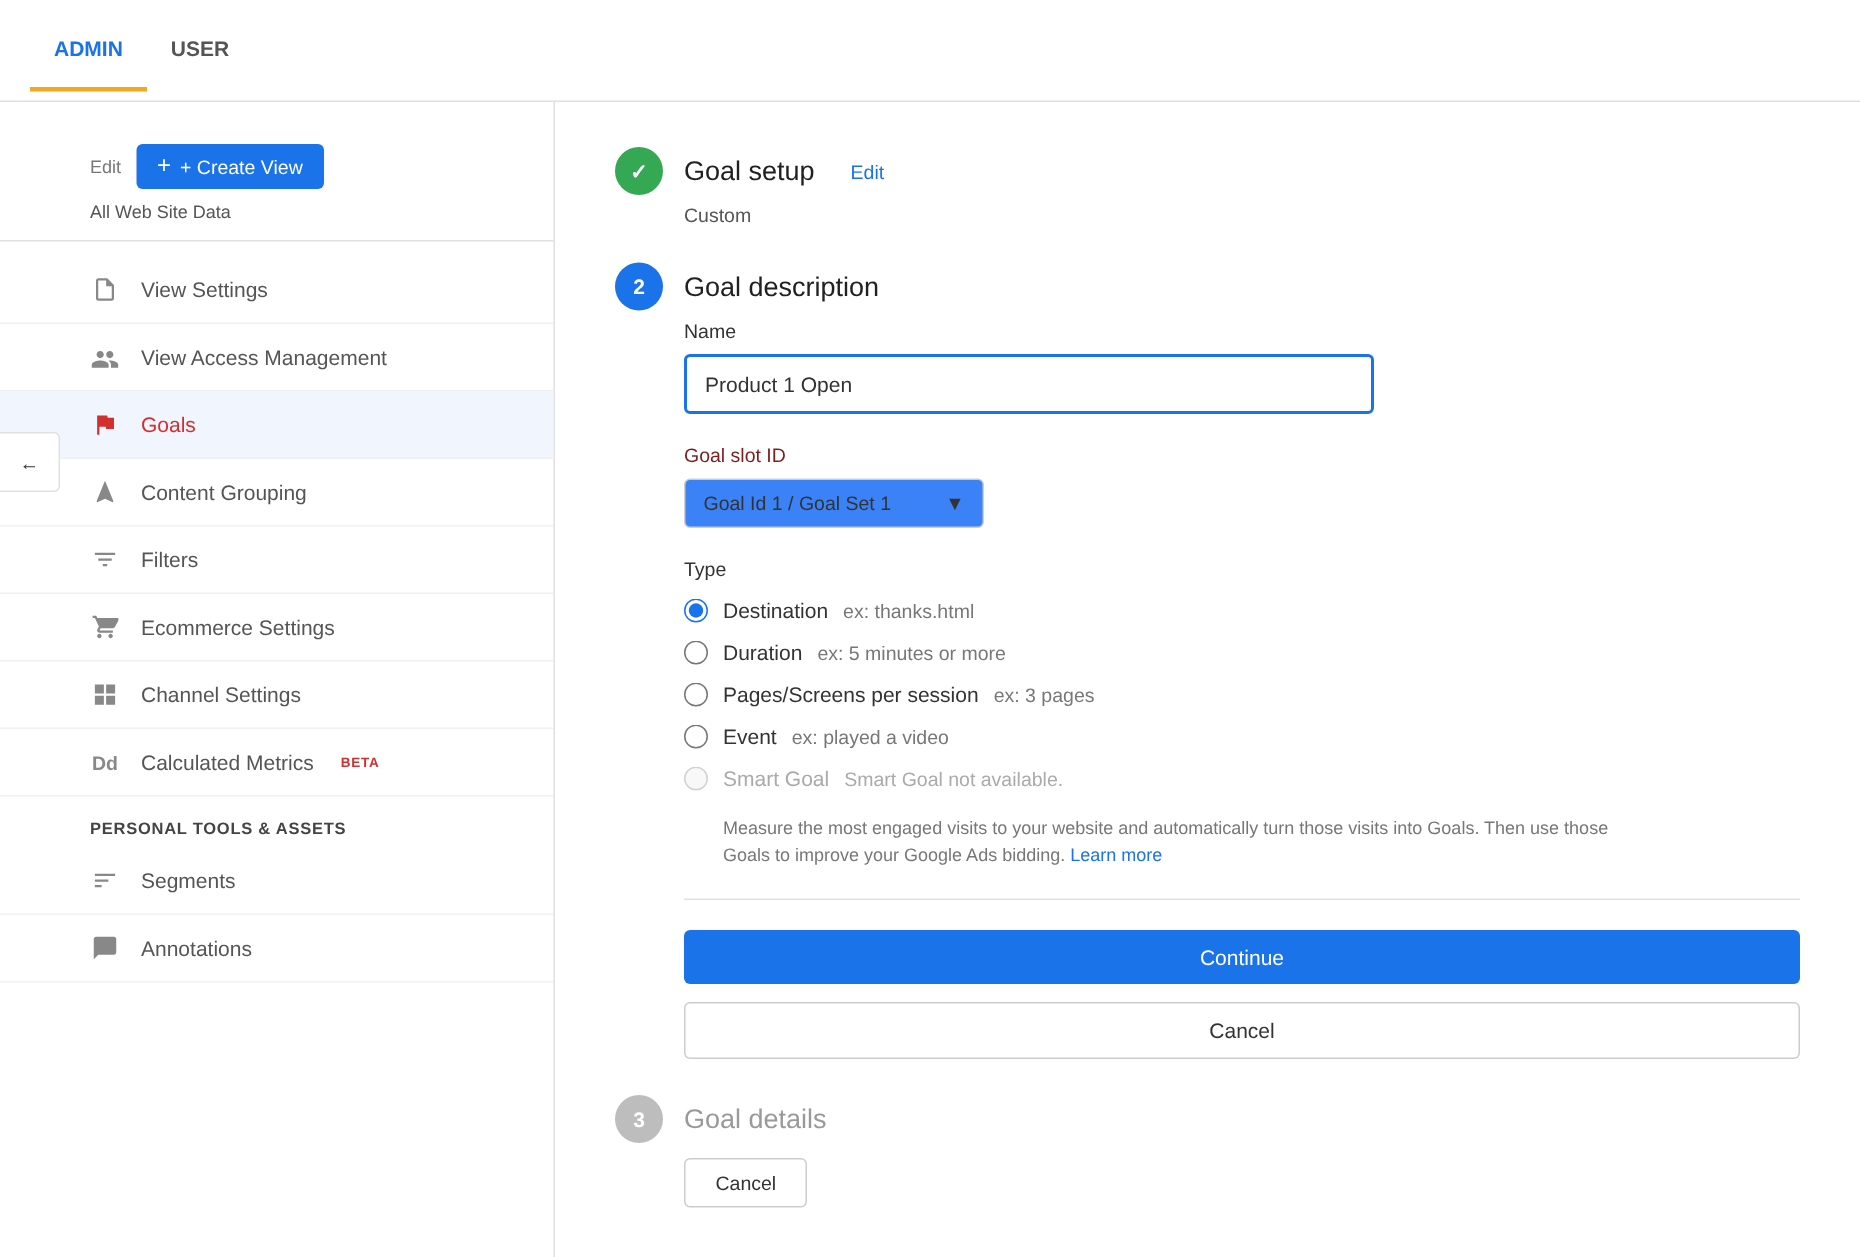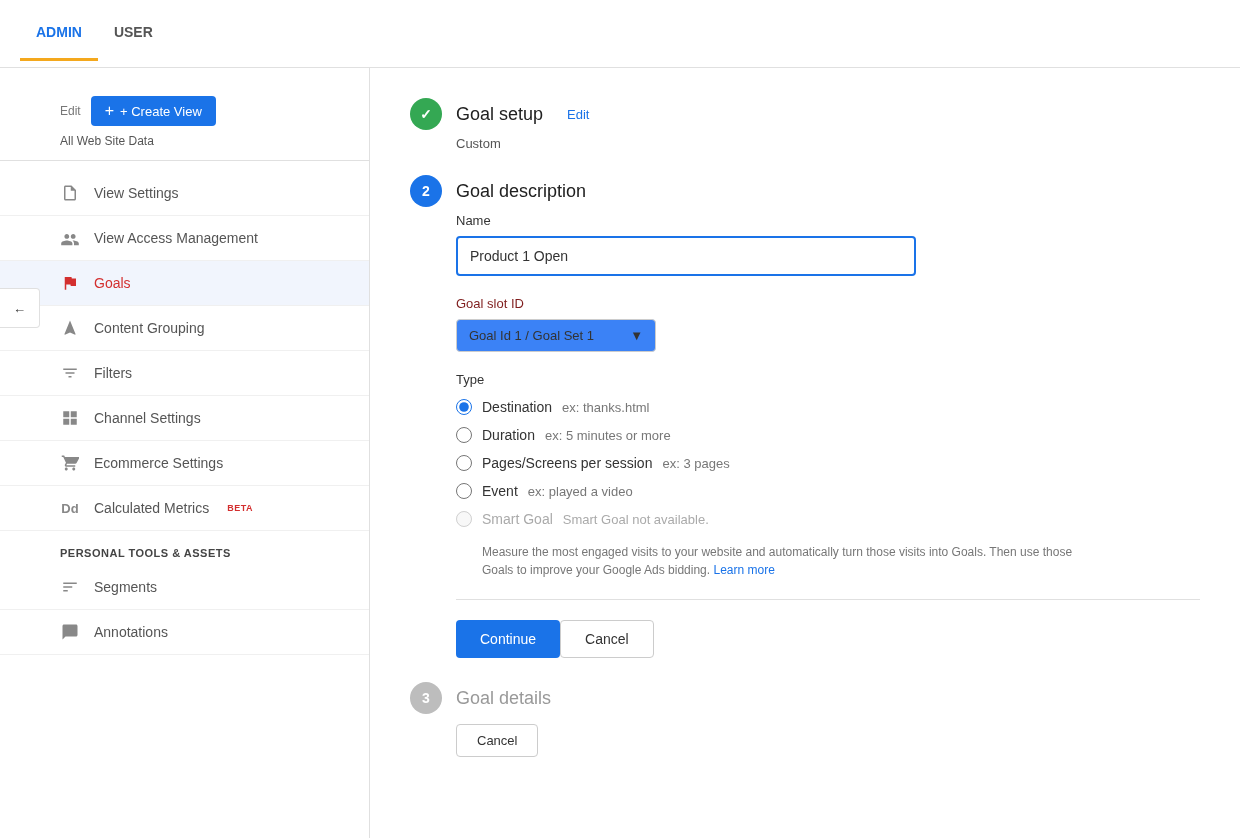--- a/index.html
+++ b/index.html
@@ -312,21 +312,23 @@
     }
 
     .divider {
       border: none;
       border-top: 1px solid #e0e0e0;
       margin: 20px 0;
     }
 
     .action-buttons {
       display: flex;
+      gap: 12px;
       margin-bottom: 20px;
+      flex-direction: column;
     }
 
     .btn-continue {
       background: #1a73e8;
       color: #fff;
       border: none;
       border-radius: 4px;
       padding: 10px 24px;
       font-size: 14px;
       font-weight: 500;
@@ -438,33 +440,33 @@
           <svg width="18" height="18" viewBox="0 0 24 24" fill="#888">
               <path d="M10 18h4v-2h-4v2zM3 6v2h18V6H3zm3 7h12v-2H6v2z"></path>
             </svg>
         </div>
         <span class="nav-label">Filters</span>
       </div>
 
       <div class="nav-item">
         <div class="nav-icon">
           <svg width="18" height="18" viewBox="0 0 24 24" fill="#888">
+              <path d="M7 18c-1.1 0-1.99.9-1.99 2S5.9 22 7 22s2-.9 2-2-.9-2-2-2zM1 2v2h2l3.6 7.59-1.35 2.45c-.16.28-.25.61-.25.96C5 16.1 6.1 17 7 17h12v-2H7.42c-.14 0-.25-.11-.25-.25l.03-.12.9-1.63H19c.75 0 1.41-.41 1.75-1.03l3.58-6.49A1 1 0 0023.46 4H5.21l-.94-2H1zm16 16c-1.1 0-1.99.9-1.99 2s.89 2 1.99 2 2-.9 2-2-.9-2-2-2z"></path>
+            </svg>
+        </div>
+        <span class="nav-label">Ecommerce Settings</span>
+      </div>
+
+      <div class="nav-item">
+        <div class="nav-icon">
+          <svg width="18" height="18" viewBox="0 0 24 24" fill="#888">
               <path d="M3 3h8v8H3zm0 10h8v8H3zM13 3h8v8h-8zm0 10h8v8h-8z"></path>
             </svg>
         </div>
         <span class="nav-label">Channel Settings</span>
-      </div>
-
-      <div class="nav-item">
-        <div class="nav-icon">
-          <svg width="18" height="18" viewBox="0 0 24 24" fill="#888">
-              <path d="M7 18c-1.1 0-1.99.9-1.99 2S5.9 22 7 22s2-.9 2-2-.9-2-2-2zM1 2v2h2l3.6 7.59-1.35 2.45c-.16.28-.25.61-.25.96C5 16.1 6.1 17 7 17h12v-2H7.42c-.14 0-.25-.11-.25-.25l.03-.12.9-1.63H19c.75 0 1.41-.41 1.75-1.03l3.58-6.49A1 1 0 0023.46 4H5.21l-.94-2H1zm16 16c-1.1 0-1.99.9-1.99 2s.89 2 1.99 2 2-.9 2-2-.9-2-2-2z"></path>
-            </svg>
-        </div>
-        <span class="nav-label">Ecommerce Settings</span>
       </div>
 
       <div class="nav-item">
         <div class="nav-icon" style="font-size:13px; font-weight:600; color:#888;">Dd</div>
         <span class="nav-label">Calculated Metrics</span>
         <span class="beta-badge">BETA</span>
       </div>
 
       <div class="section-header">PERSONAL TOOLS &amp; ASSETS</div>
 

